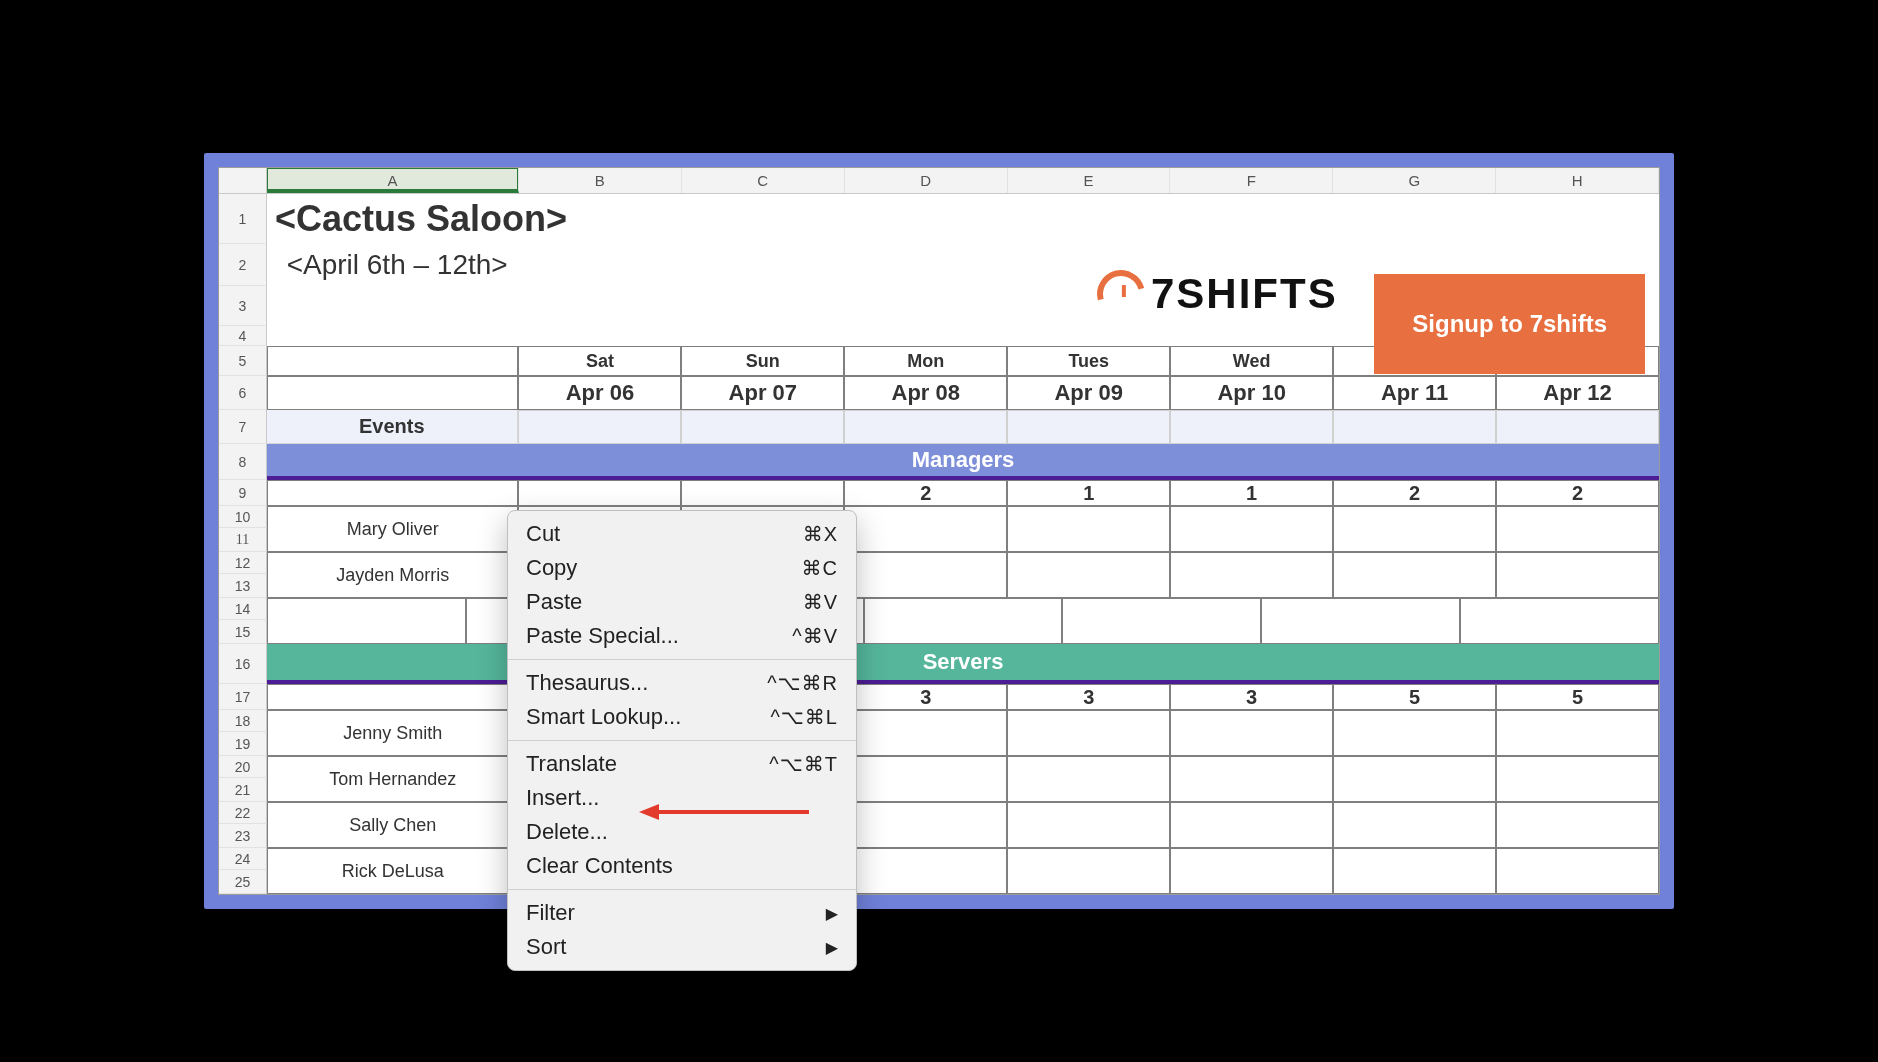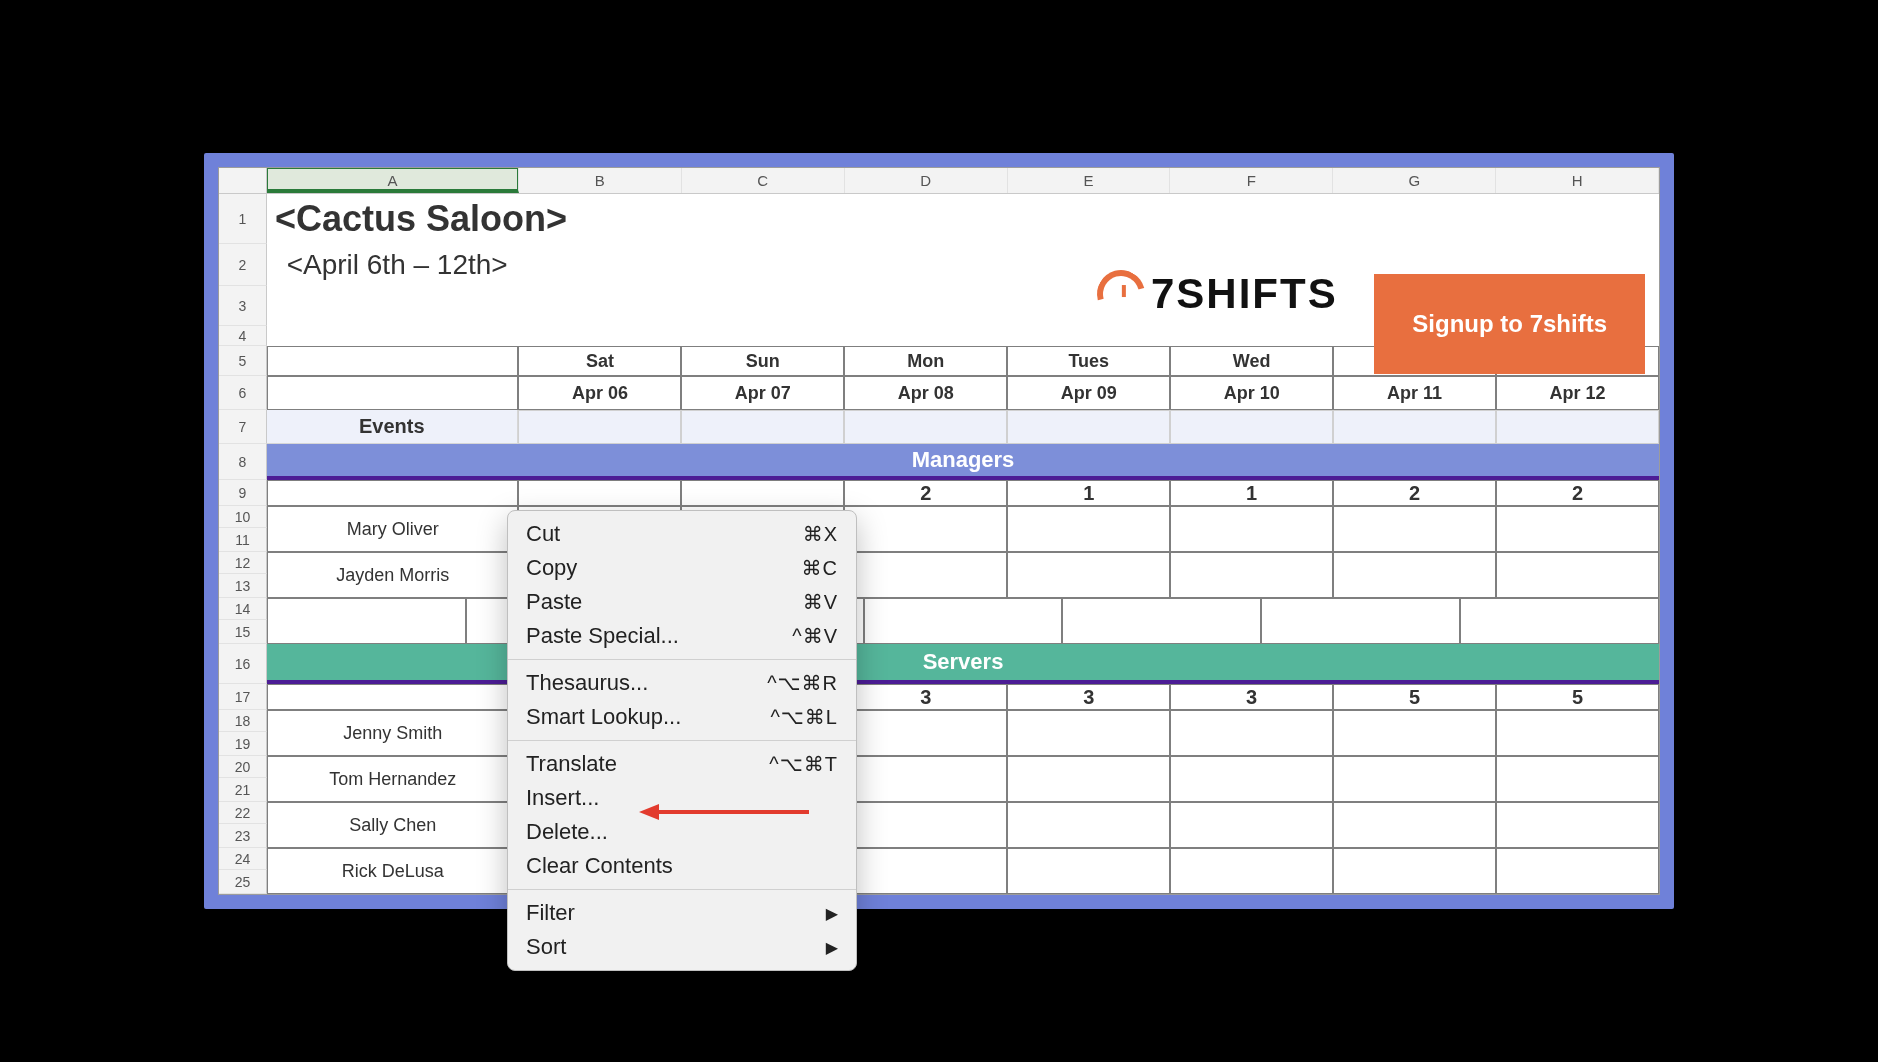--- a/index.html
+++ b/index.html
@@ -94,21 +94,21 @@
     white-space: nowrap;
   }
   .day-head {
     font-weight: 700;
     font-size: 18px;
     color: #333;
     border: 1px solid #7f7f7f;
   }
   .date-head {
     font-weight: 700;
-    font-size: 18px;
+    font-size: 22px;
     color: #333;
     border: 1px solid #7f7f7f;
   }
   .events-label {
     font-weight: 700;
     font-size: 20px;
     color: #333;
     background: #eef1fa;
   }
   .events-cell { background: #eef1fa; border: 1px solid #d0d0d0; }
@@ -230,21 +230,21 @@
           <div class="row-header" style="height: 50px;">1</div>
           <div class="row-header" style="height: 42px;">2</div>
           <div class="row-header" style="height: 40px;">3</div>
           <div class="row-header" style="height: 20px;">4</div>
           <div class="row-header" style="height: 30px;">5</div>
           <div class="row-header" style="height: 34px;">6</div>
           <div class="row-header" style="height: 34px;">7</div>
           <div class="row-header" style="height: 36px;">8</div>
           <div class="row-header" style="height: 26px;">9</div>
           <div class="row-header" style="height: 22px;">10</div>
-          <div class="row-header" style="height: 24px;">11</div>
+          <div class="row-header" style="height: 24px; font-family: Liberation Serif, serif;">11</div>
           <div class="row-header" style="height: 22px;">12</div>
           <div class="row-header" style="height: 24px;">13</div>
           <div class="row-header" style="height: 22px;">14</div>
           <div class="row-header" style="height: 24px;">15</div>
           <div class="row-header" style="height: 40px;">16</div>
           <div class="row-header" style="height: 26px;">17</div>
           <div class="row-header" style="height: 22px;">18</div>
           <div class="row-header" style="height: 24px;">19</div>
           <div class="row-header" style="height: 22px;">20</div>
           <div class="row-header" style="height: 24px;">21</div>

